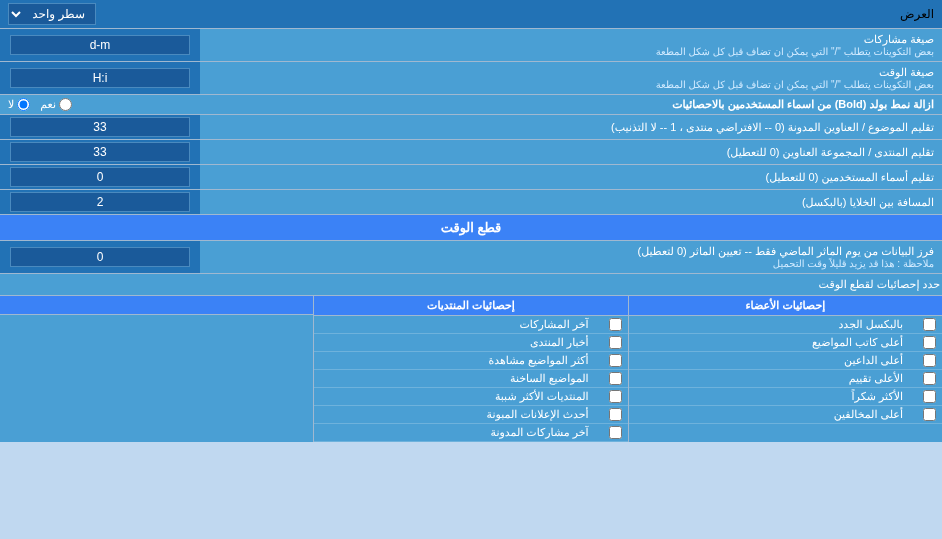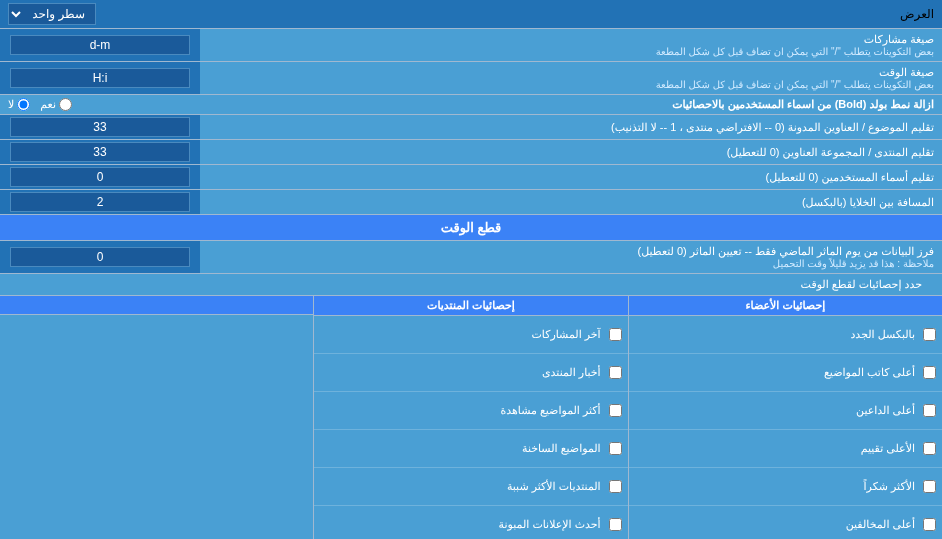--- a/index.html
+++ b/index.html
@@ -60,21 +60,21 @@
       color: #fff;
       font-size: 11px;
       display: flex;
       align-items: center;
       gap: 3px;
     }
     .limit-section {
       background: #4a9fd4;
       color: #fff;
       font-size: 11px;
-      padding: 4px 20px;
+      padding: 4px 2px;
       text-align: right;
       border-bottom: 1px solid #a0b8d0;
     }
     .full-row {
       display: flex;
       align-items: stretch;
       border-bottom: 1px solid #a0b8d0;
     }
     .full-row-label {
       background: #4a9fd4;
@@ -125,22 +125,22 @@
       color: #fff;
       text-align: center;
       font-size: 11px;
       font-weight: bold;
       padding: 3px;
       border-bottom: 1px solid #a0b8d0;
     }
     .tcol .check-item {
       display: flex;
       align-items: center;
-      gap: 8px;
-      padding: 12px 6px;
+      gap: 20px;
+      padding: 2px 6px;
       font-size: 11px;
       color: #fff;
       border-bottom: 1px solid rgba(255,255,255,0.2);
     }
   </style>
 </head>
 <body>
 
 <div class="container">
 

